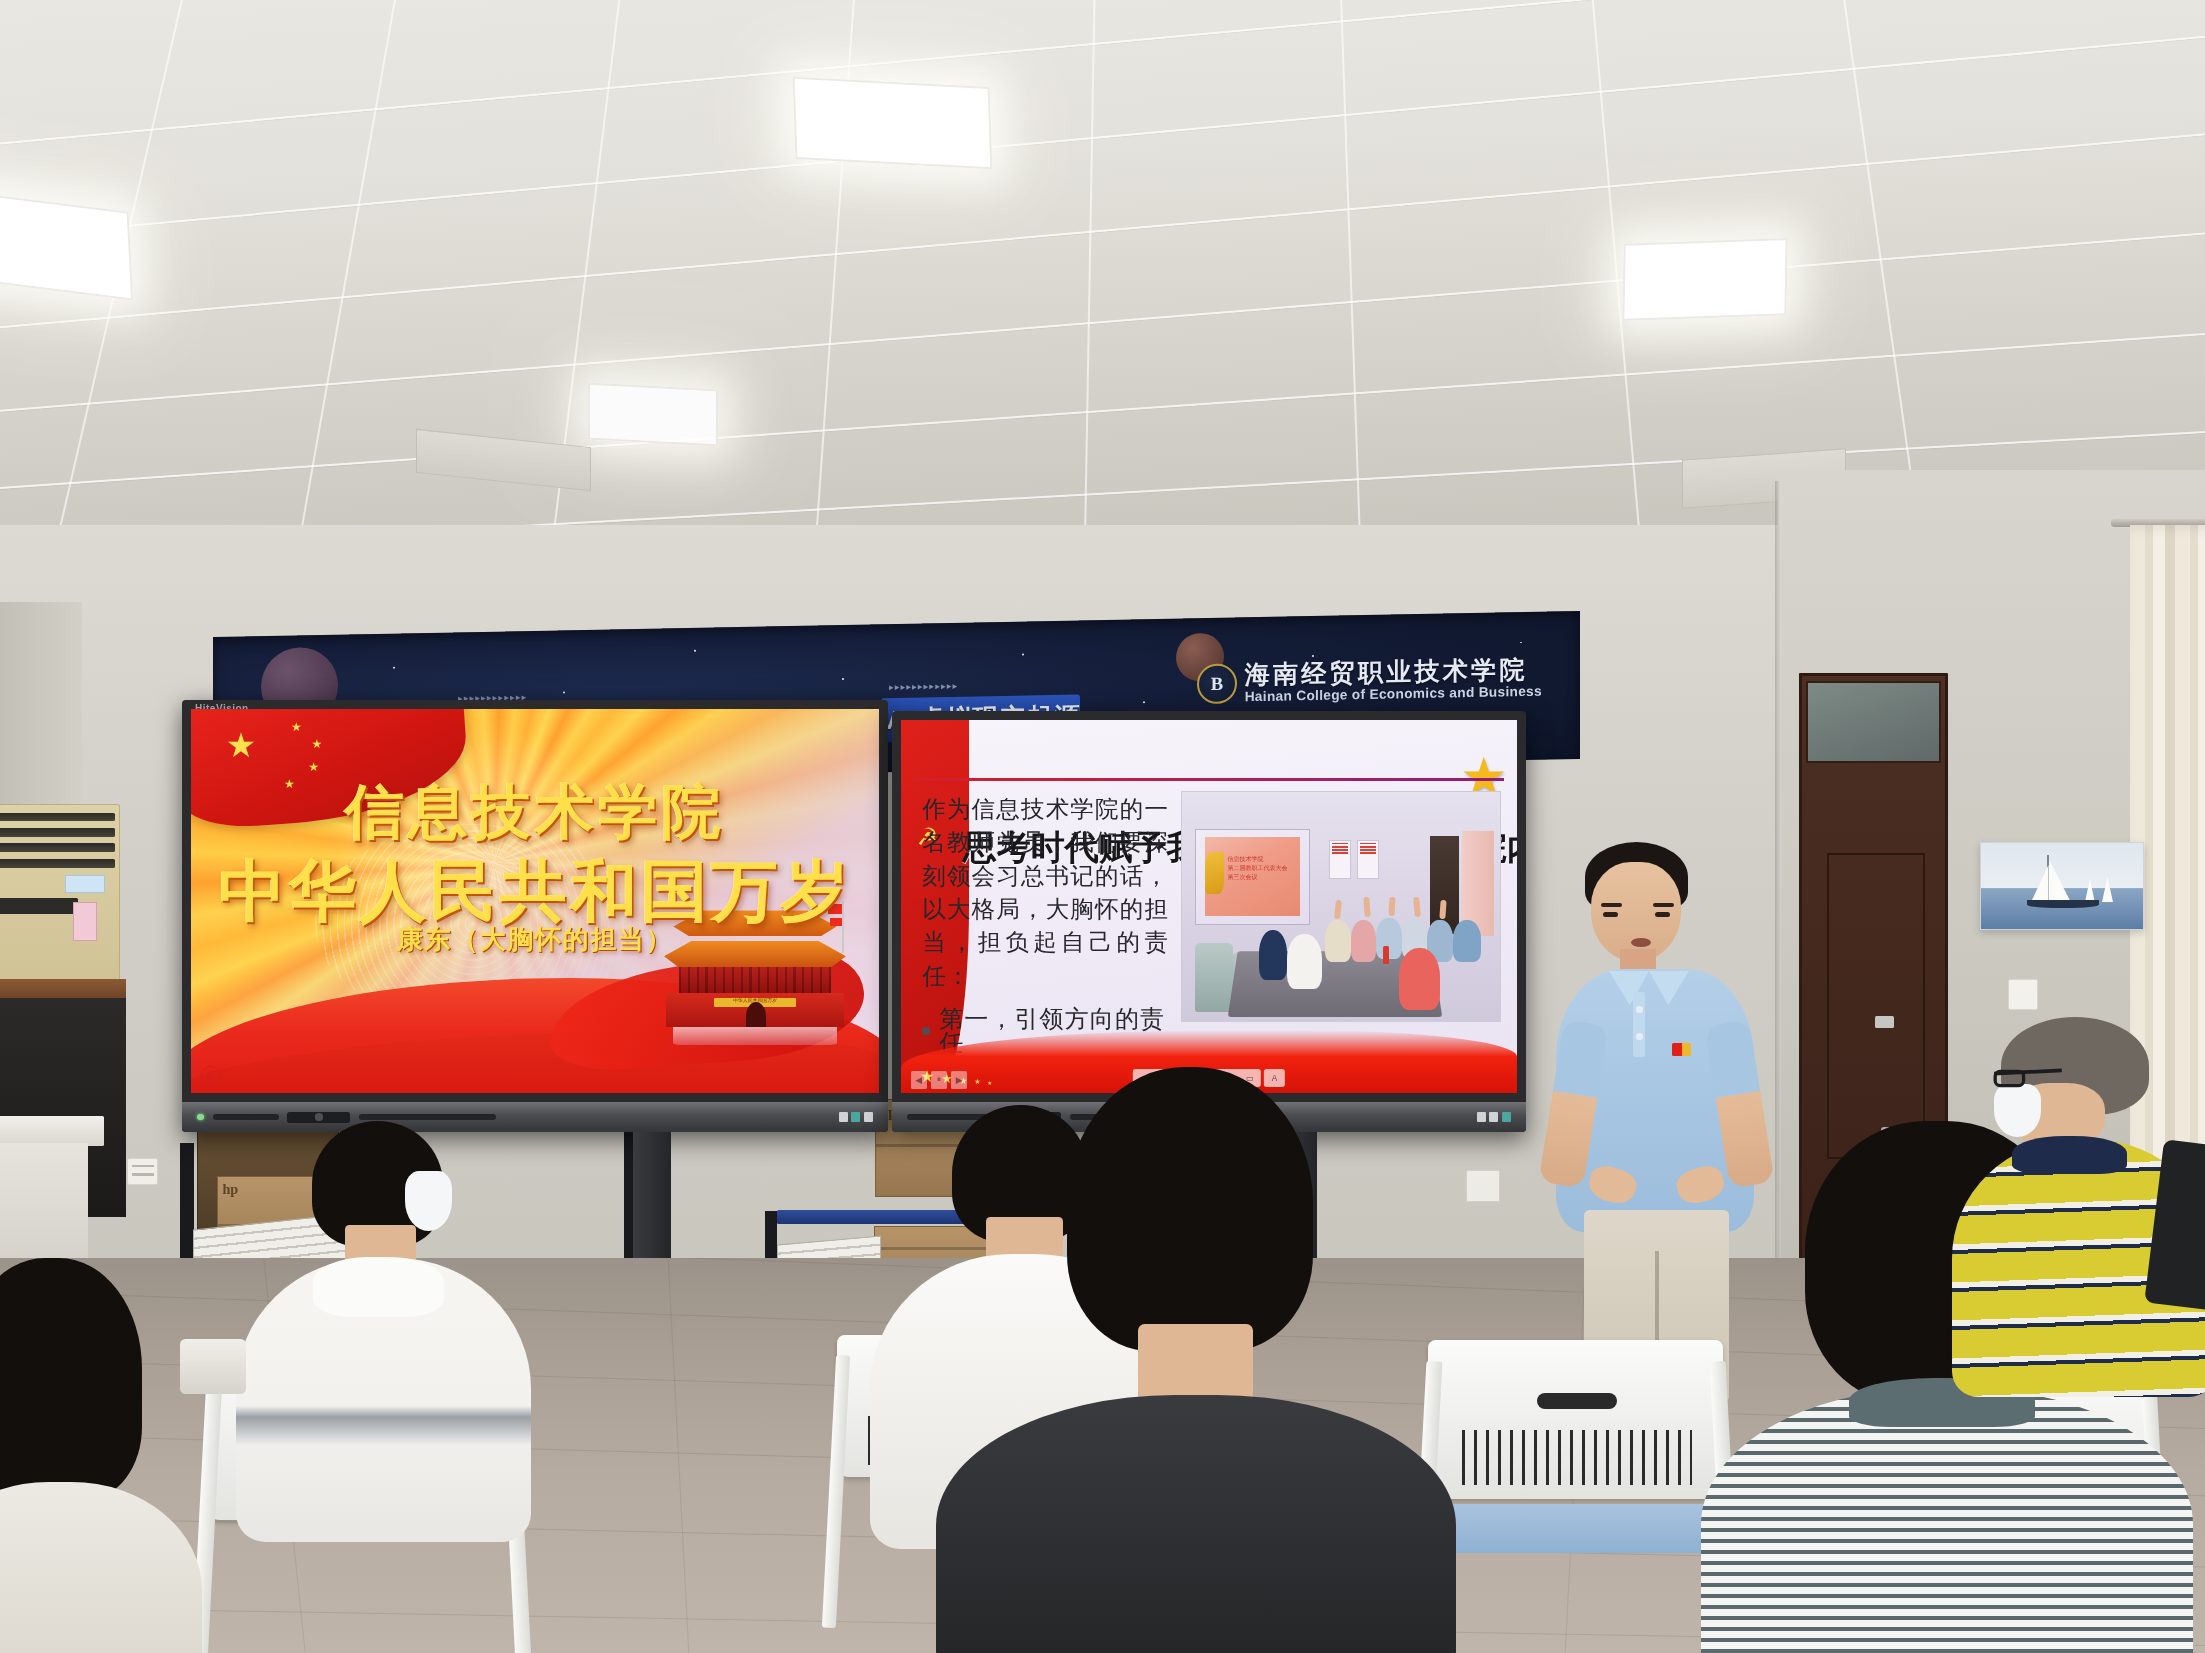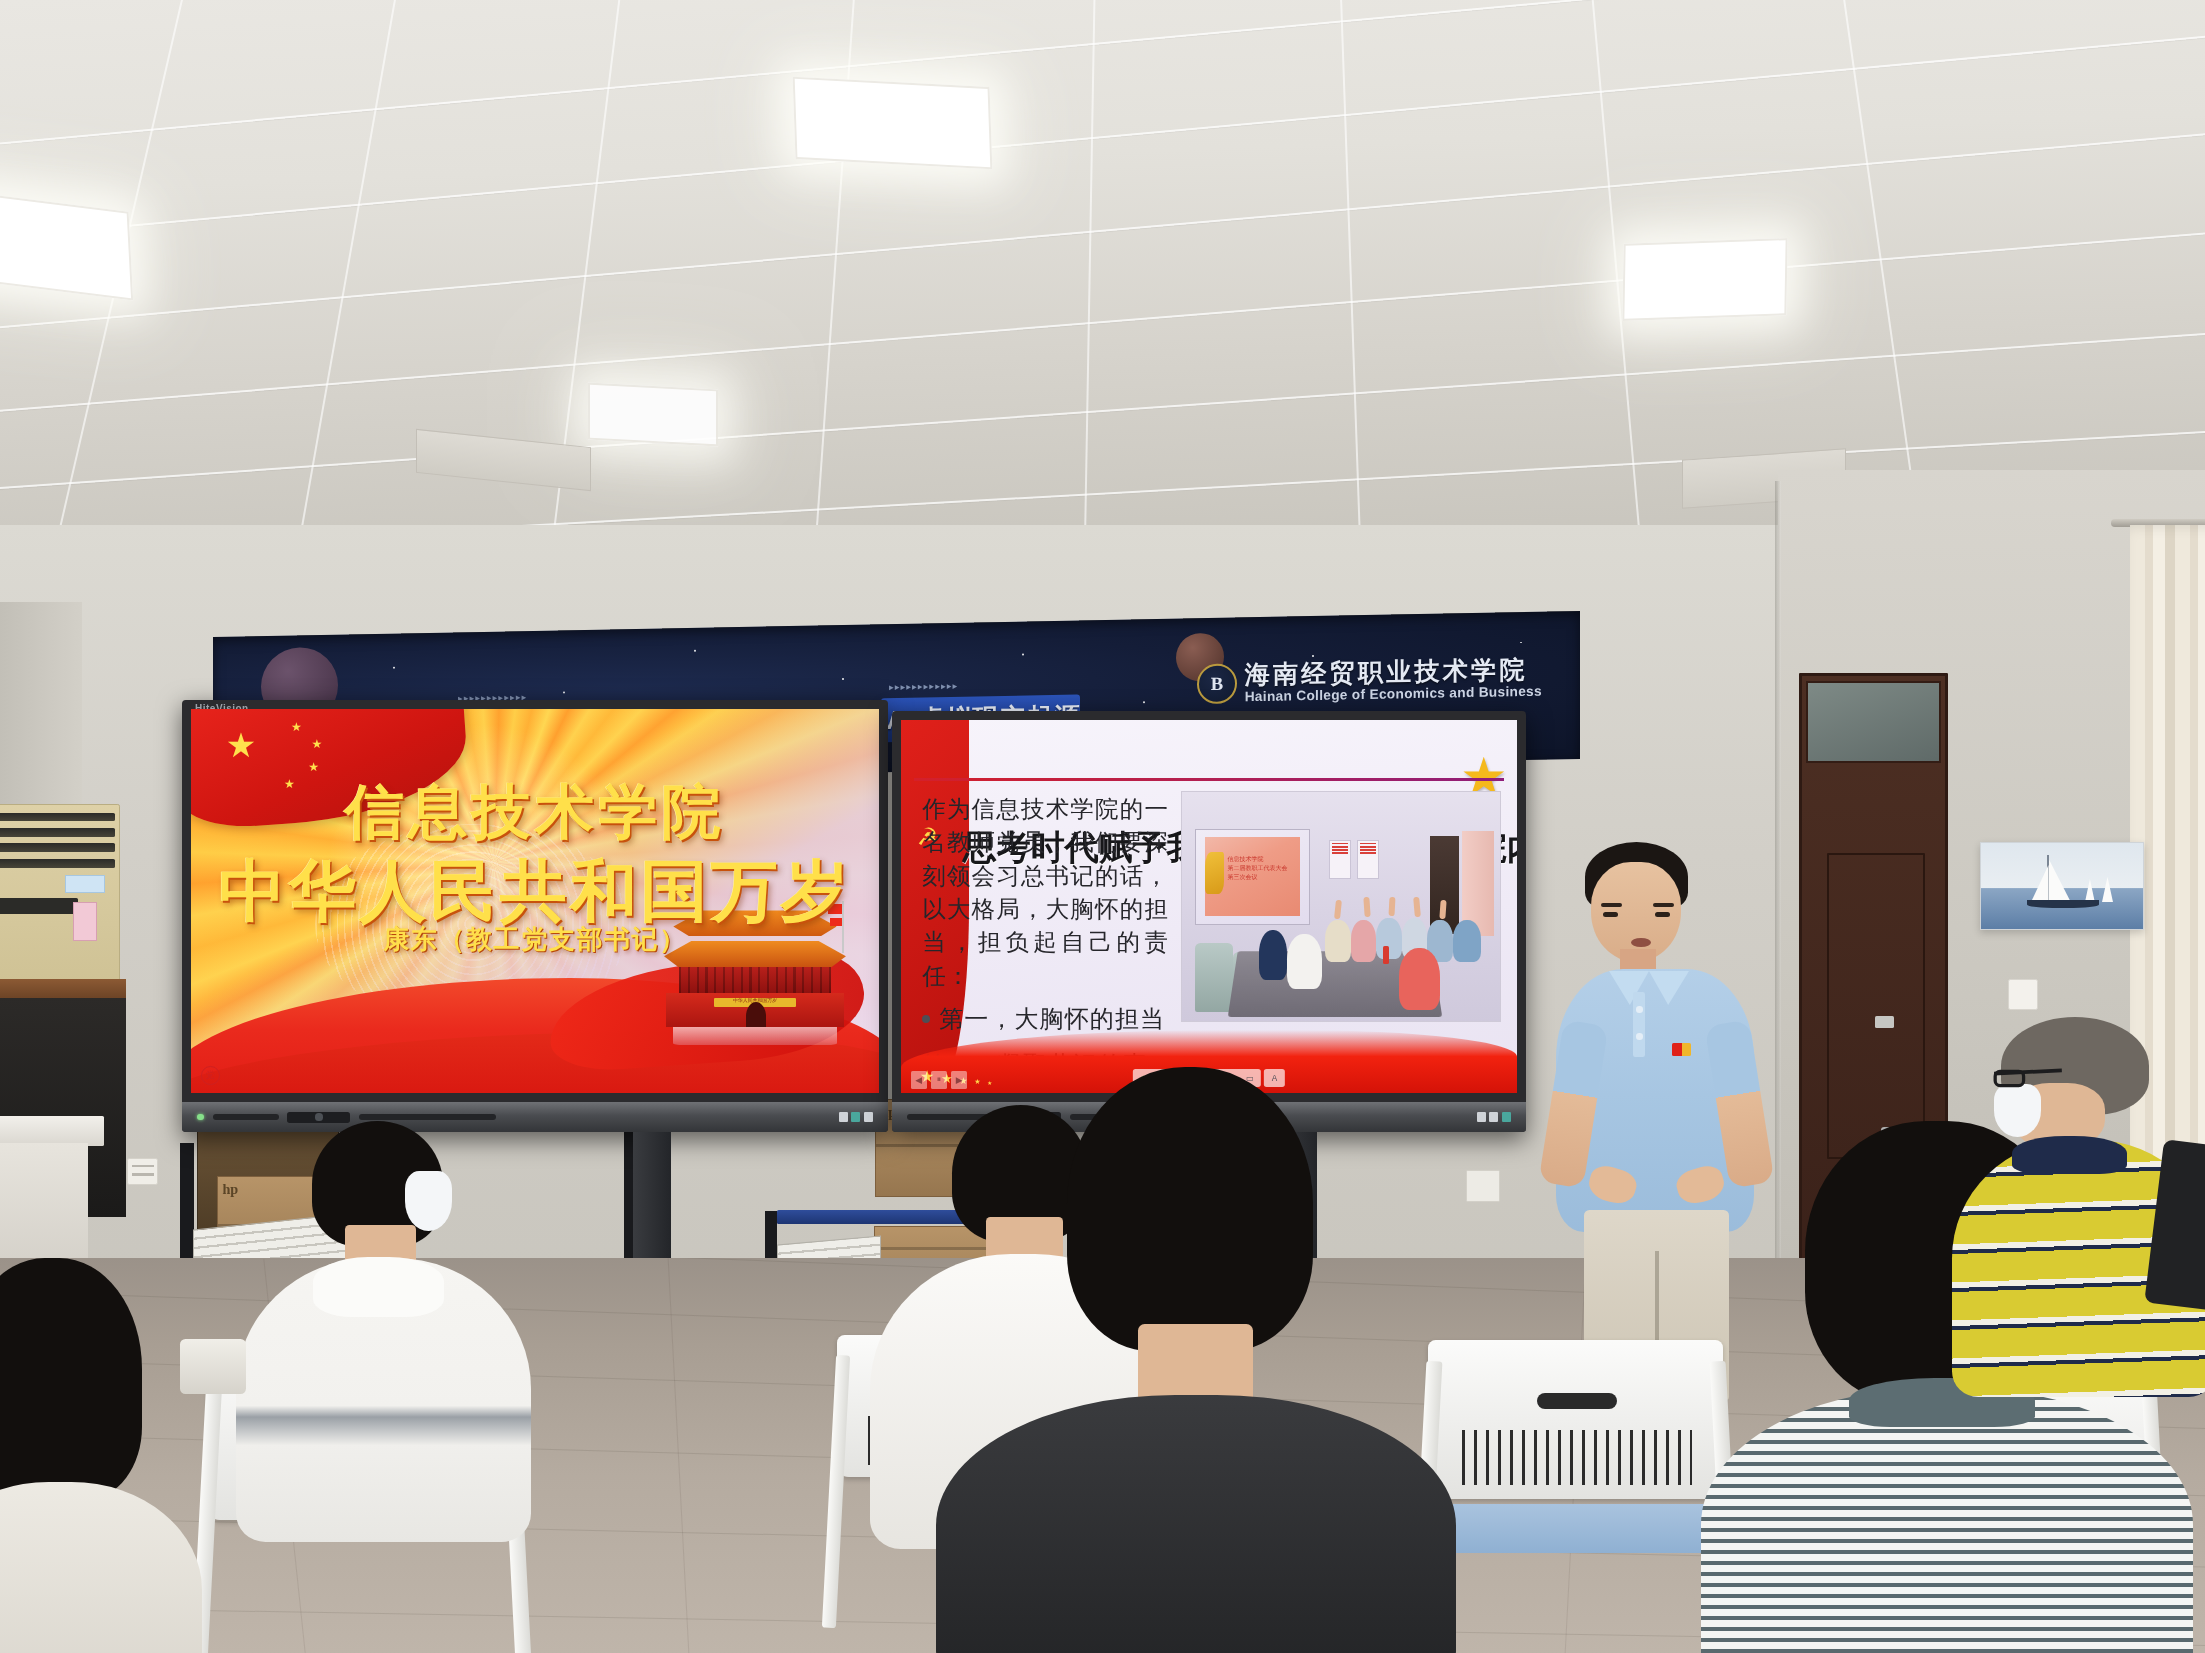--- a/index.html
+++ b/index.html
@@ -722,21 +722,21 @@
           <div class="tam-wall"></div>
           <div class="tam-plaque">中华人民共和国万岁</div>
           <div class="tam-gate"></div>
           <div class="tam-flagpole"></div>
           <div class="tam-smallflag" style="right:3%; top:2%; width:14.2px; height:9.3px;"></div>
           <div class="tam-smallflag" style="right:3%; top:11%; width:12px; height:8.2px;"></div>
         </div>
 
         <div class="slideA-title1">信息技术学院</div>
         <div class="slideA-title2">中华人民共和国万岁</div>
-        <div class="slideA-sub">康东（教工党支部书记）</div>
+        <div class="slideA-sub">康东（大胸怀的担当）</div>
 
         <div class="slideA-corner-seal">党</div>
       </div>
     </div>
     <div class="panel-chin">
       <div class="chin-led"></div>
       <div class="chin-slot" style="width:66px;"></div>
       <div class="chin-cam">
           <i></i>
         </div>
@@ -760,21 +760,21 @@
         <div class="hammer-sickle">☭</div>
         <div class="slideB-title">思考时代赋予我们的责任，推动学院内涵发展</div>
         <div class="slideB-goldstar">★</div>
         <div class="slideB-rule"></div>
 
         <div class="slideB-body">
           <div class="slideB-para">作为信息技术学院的一名教师党员，我们要深刻领会习总书记的话，以大格局，大胸怀的担当，担负起自己的责任：</div>
           <ul class="slideB-bullets">
             <li>
                 <span class="bdot"></span>
-                <span>第一，大胸怀的担当</span>
+                <span>第一，引领方向的责任</span>
               </li>
             <li>
                 <span>第二，凝聚共识的责任</span>
               </li>
 
           </ul>
         </div>
 
         <div class="slideB-photo">
           <div class="ph-wall"></div>

